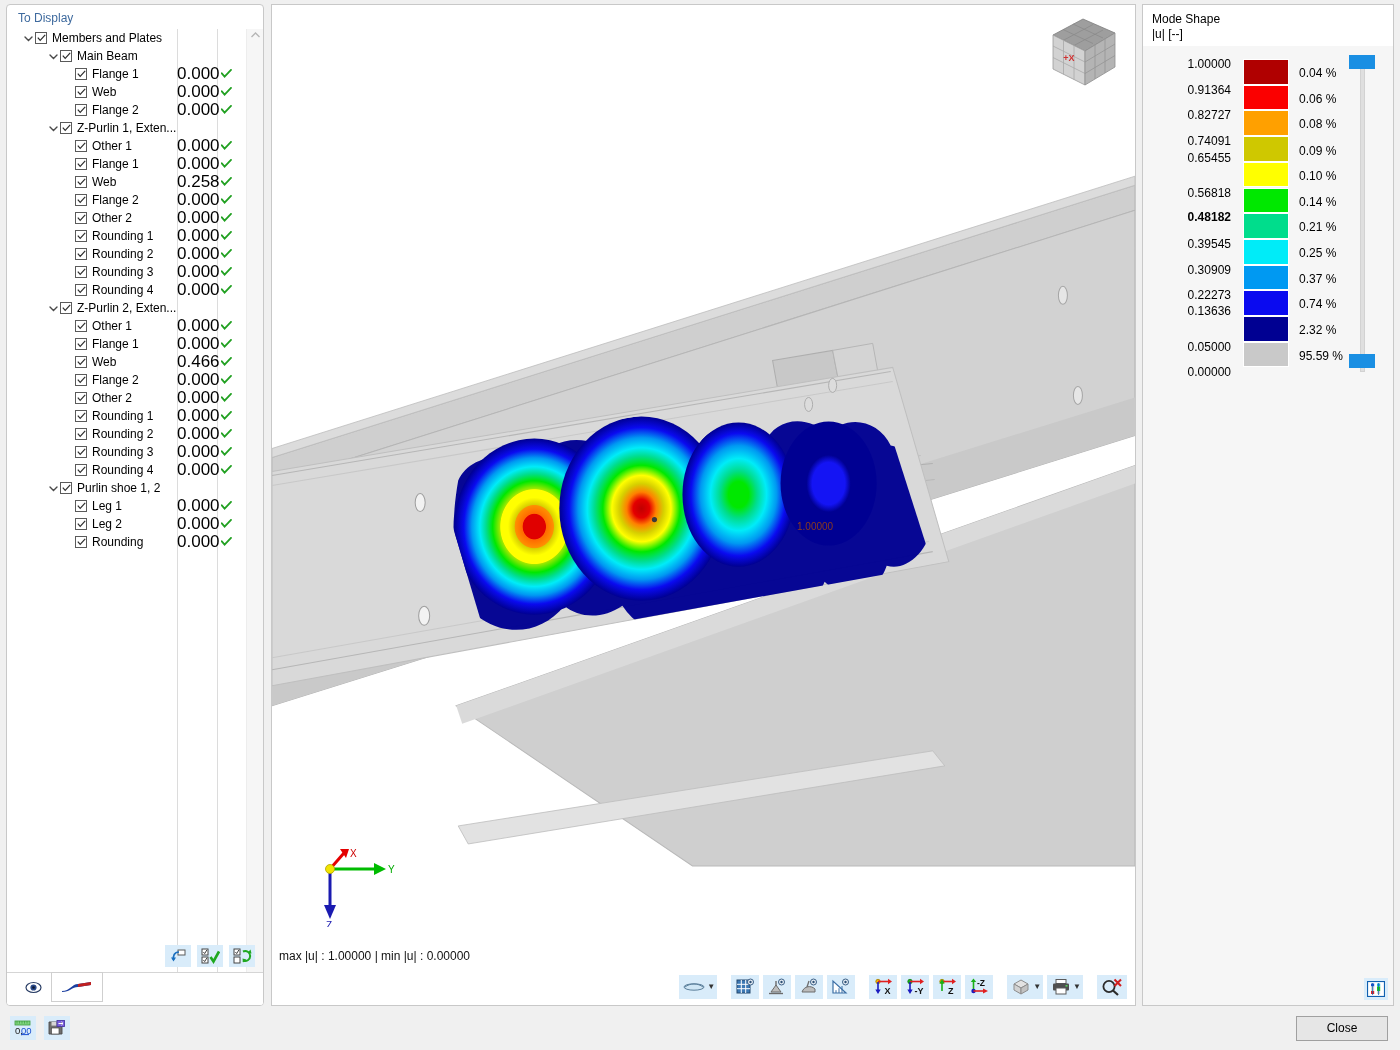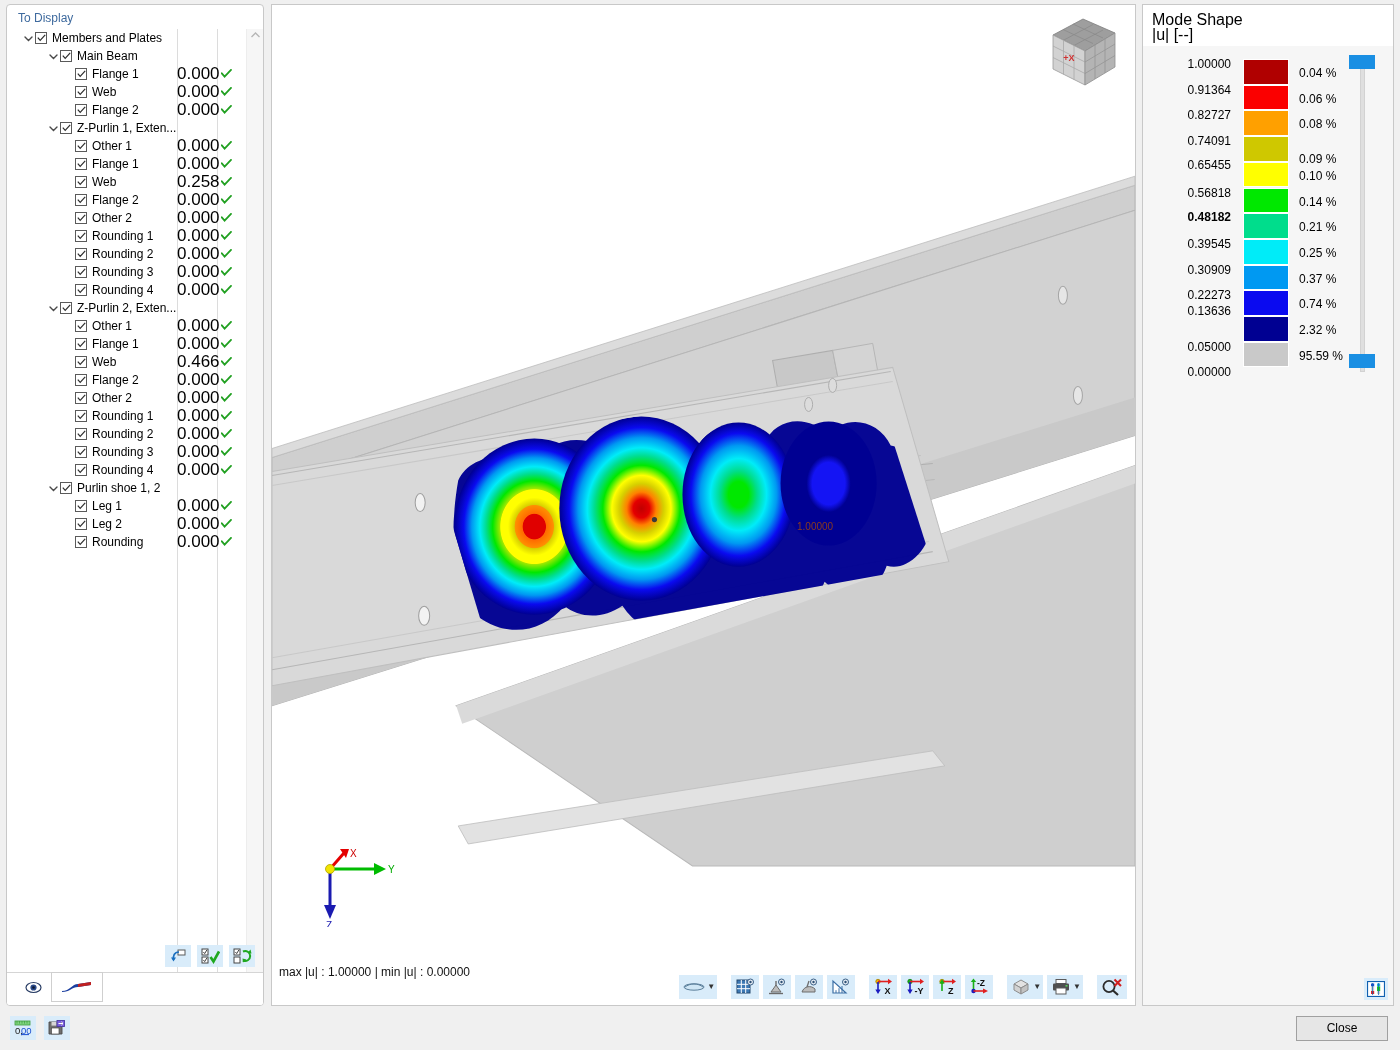--- a/index.html
+++ b/index.html
@@ -291,21 +291,21 @@
     left: 44px;
     bottom: 78px;
     width: 80px;
     height: 80px;
     z-index: 10;
   }
 
   .vp-status {
     position: absolute;
     left: 7px;
-    bottom: 26px;
+    bottom: 42px;
     font-size: 12px;
     color: #111;
     z-index: 10;
     white-space: nowrap;
   }
 
   .vp-toolbar {
     position: absolute;
     right: 8px;
     bottom: 6px;
@@ -336,21 +336,21 @@
     background: #ffffff;
     border: 1px solid #c8c8c8;
     position: relative;
     box-sizing: border-box;
     display: flex;
     flex-direction: column;
     overflow: hidden;
   }
   .legend-title {
     padding: 7px 16px 4px 9px;
-    font-size: 16px;
+    font-size: 12px;
     line-height: 15px;
     flex: 0 0 auto;
   }
   .legend-body {
     flex: 1 1 auto;
     background: #f6f6f6;
     position: relative;
     padding-top: 6px;
     box-sizing: border-box;
   }
@@ -1310,21 +1310,21 @@
         <div>Mode Shape</div>
         <div>|u| [--]</div>
       </div>
       <div class="legend-body">
         <div class="legend-grid">
           <div class="lg-values" id="legend-values">
               <div class="lg-val" style="top: 6px;">1.00000</div>
               <div class="lg-val" style="top: 31.7px;">0.91364</div>
               <div class="lg-val" style="top: 57.4px;">0.82727</div>
               <div class="lg-val" style="top: 83.1px;">0.74091</div>
-              <div class="lg-val" style="top: 107px;">0.65455</div>
+              <div class="lg-val" style="top: 100px;">0.65455</div>
               <div class="lg-val" style="top: 134.5px; padding-left: 19px;">0.56818</div>
               <div class="lg-val" style="top: 159px; font-weight: bold;">0.48182</div>
               <div class="lg-val" style="top: 185.9px;">0.39545</div>
               <div class="lg-val" style="top: 212px;">0.30909</div>
               <div class="lg-val" style="top: 237.3px;">0.22273</div>
               <div class="lg-val" style="top: 253px; margin-left: 30px;">0.13636</div>
               <div class="lg-val" style="top: 288.7px;">0.05000</div>
               <div class="lg-val" style="top: 314.4px;">0.00000</div>
             </div>
           <div class="lg-swatches" id="legend-swatches">
@@ -1338,21 +1338,21 @@
               <div class="lg-sw" style="top: 186.9px; height: 25.7px; background: rgb(0, 236, 248);"></div>
               <div class="lg-sw" style="top: 212.6px; height: 25.7px; background: rgb(0, 153, 242);"></div>
               <div class="lg-sw" style="top: 238.3px; height: 25.7px; background: rgb(10, 10, 240);"></div>
               <div class="lg-sw" style="top: 264px; height: 25.7px; background: rgb(0, 0, 146);"></div>
               <div class="lg-sw" style="top: 289.7px; height: 25.7px; background: rgb(201, 201, 201);"></div>
             </div>
           <div class="lg-pcts" id="legend-percents">
               <div class="lg-pct" style="top: 15px;">0.04 %</div>
               <div class="lg-pct" style="top: 40.7px;">0.06 %</div>
               <div class="lg-pct" style="top: 66.4px;">0.08 %</div>
-              <div class="lg-pct" style="top: 101px;">0.09 %</div>
+              <div class="lg-pct" style="top: 93px;">0.09 %</div>
               <div class="lg-pct" style="top: 117.8px;">0.10 %</div>
               <div class="lg-pct" style="top: 143.5px;">0.14 %</div>
               <div class="lg-pct" style="top: 169.2px;">0.21 %</div>
               <div class="lg-pct" style="top: 194.9px;">0.25 %</div>
               <div class="lg-pct" style="top: 220.6px;">0.37 %</div>
               <div class="lg-pct" style="top: 246.3px;">0.74 %</div>
               <div class="lg-pct" style="top: 272px;">2.32 %</div>
               <div class="lg-pct" style="top: 297.7px;">95.59 %</div>
             </div>
           <div class="lg-slider">

